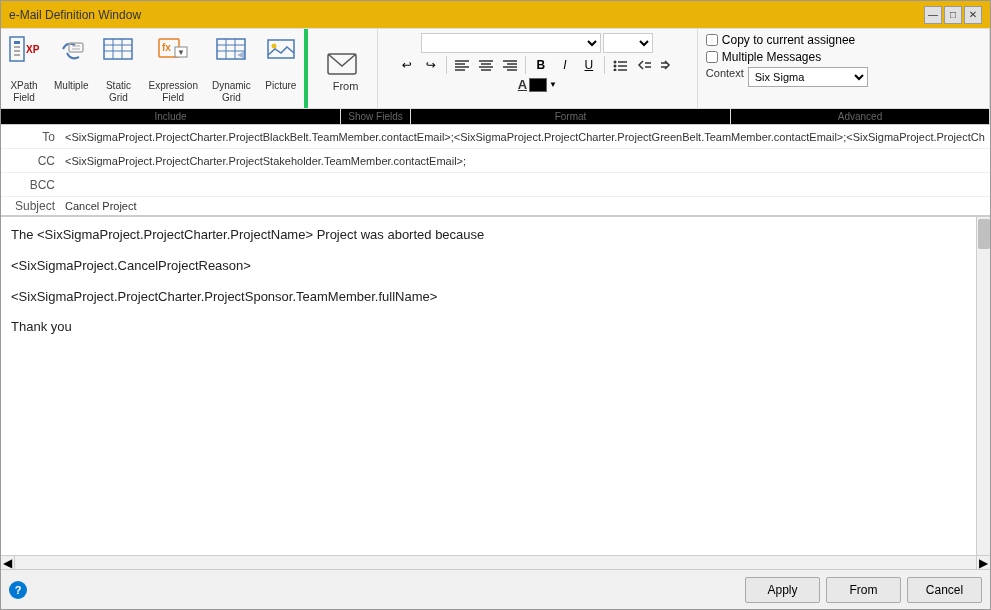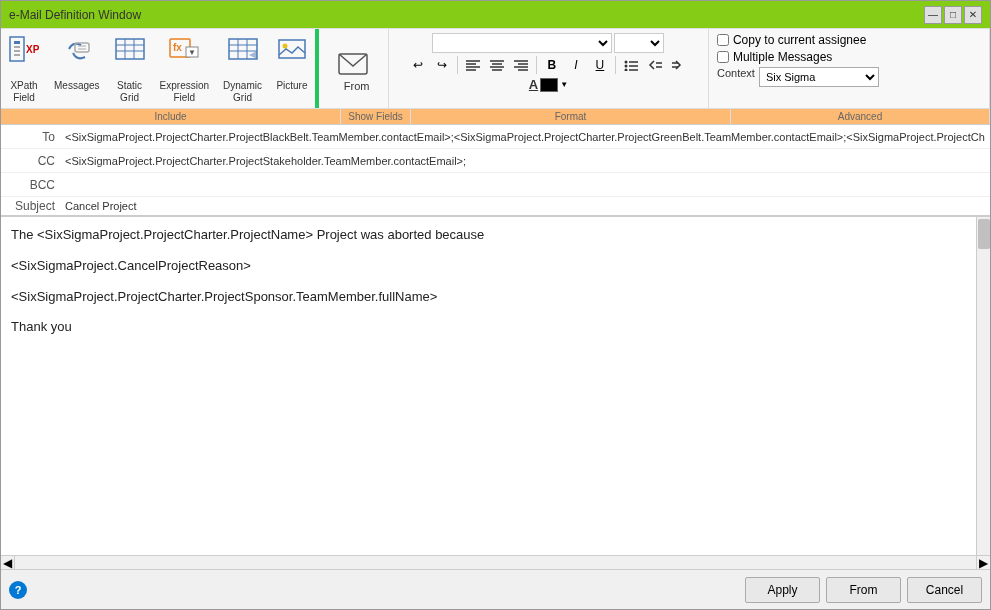--- a/index.html
+++ b/index.html
@@ -15,21 +15,21 @@
     .window {
       width: 991px;
       height: 610px;
       background: #f0f0f0;
       border: 1px solid #999;
       display: flex;
       flex-direction: column;
     }
 
     .title-bar {
-      background: #84cc16;
+      background: #eab308;
       padding: 6px 8px;
       display: flex;
       align-items: center;
       justify-content: space-between;
       border-bottom: 1px solid #ddd;
       height: 28px;
     }
 
     .title-bar-title {
       font-size: 12px;
@@ -337,21 +337,21 @@
 
     .action-btn.primary {
       background: #e8e8e8;
     }
 
     
     .ribbon-labels {
       display: flex;
       font-size: 10px;
       color: #666;
-      background: #fdba74;
+      background: #000000;
     }
 
     .ribbon-label-cell {
       text-align: center;
       padding: 2px 4px;
       border-right: 1px solid #ddd;
     }
 
     .from-section {
       display: flex;
@@ -404,21 +404,21 @@
         <div class="ribbon-btn">
           <div class="icon">
             <svg width="32" height="32" viewBox="0 0 32 32">
               <path d="M8 16 Q12 8 20 12" fill="none" stroke="#4a7ab5" stroke-width="2"></path>
               <path d="M12 20 Q16 28 24 24" fill="none" stroke="#4a7ab5" stroke-width="2"></path>
               <rect x="14" y="10" width="14" height="9" rx="2" fill="none" stroke="#aaa" stroke-width="1.5"></rect>
               <line x1="17" y1="13" x2="25" y2="13" stroke="#aaa" stroke-width="1"></line>
               <line x1="17" y1="16" x2="25" y2="16" stroke="#aaa" stroke-width="1"></line>
             </svg>
           </div>
-          <span class="label">Messages</span>
+          <span class="label">Multiple</span>
         </div>
 
         <div class="ribbon-btn">
           <div class="icon">
             <svg width="32" height="32" viewBox="0 0 32 32">
               <rect x="2" y="6" width="28" height="20" fill="none" stroke="#4a7ab5" stroke-width="1.5"></rect>
               <line x1="2" y1="12" x2="30" y2="12" stroke="#4a7ab5" stroke-width="1"></line>
               <line x1="2" y1="18" x2="30" y2="18" stroke="#4a7ab5" stroke-width="1"></line>
               <line x1="11" y1="6" x2="11" y2="26" stroke="#4a7ab5" stroke-width="1"></line>
               <line x1="20" y1="6" x2="20" y2="26" stroke="#4a7ab5" stroke-width="1"></line>

